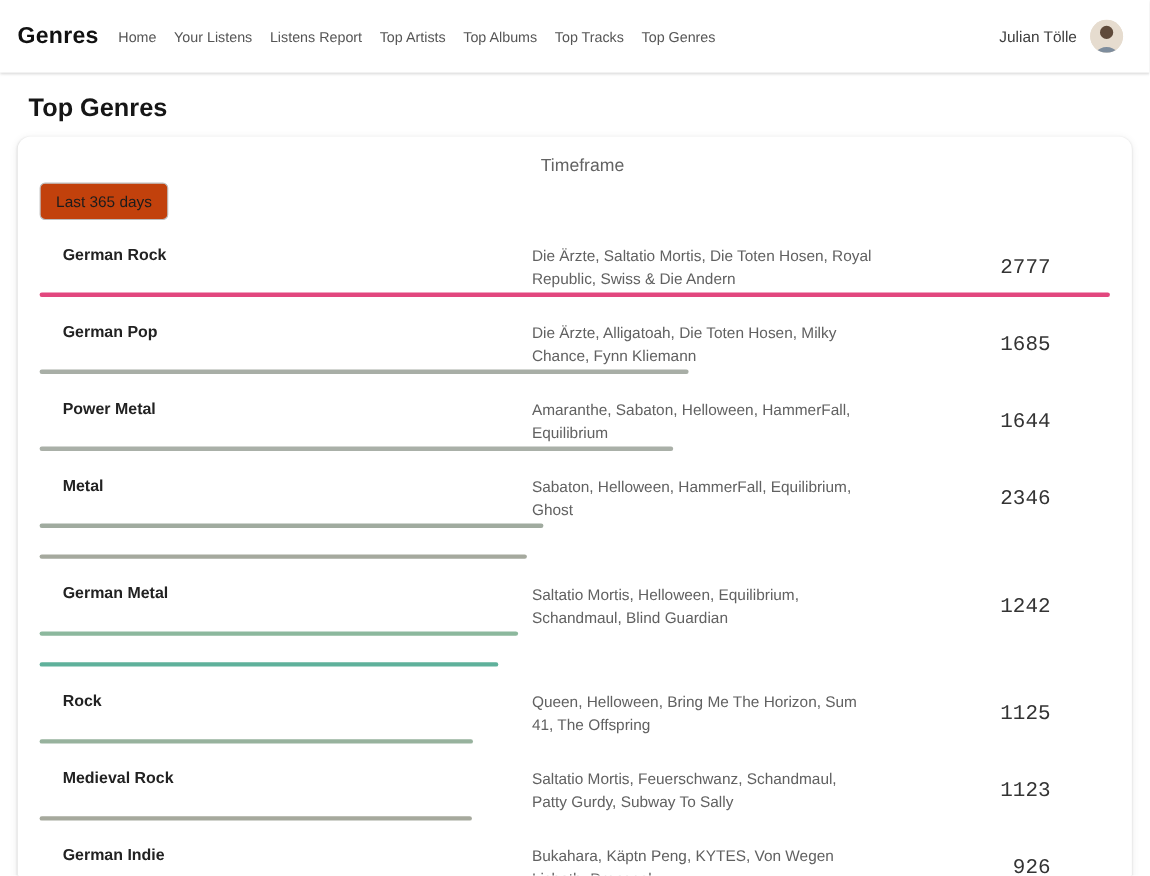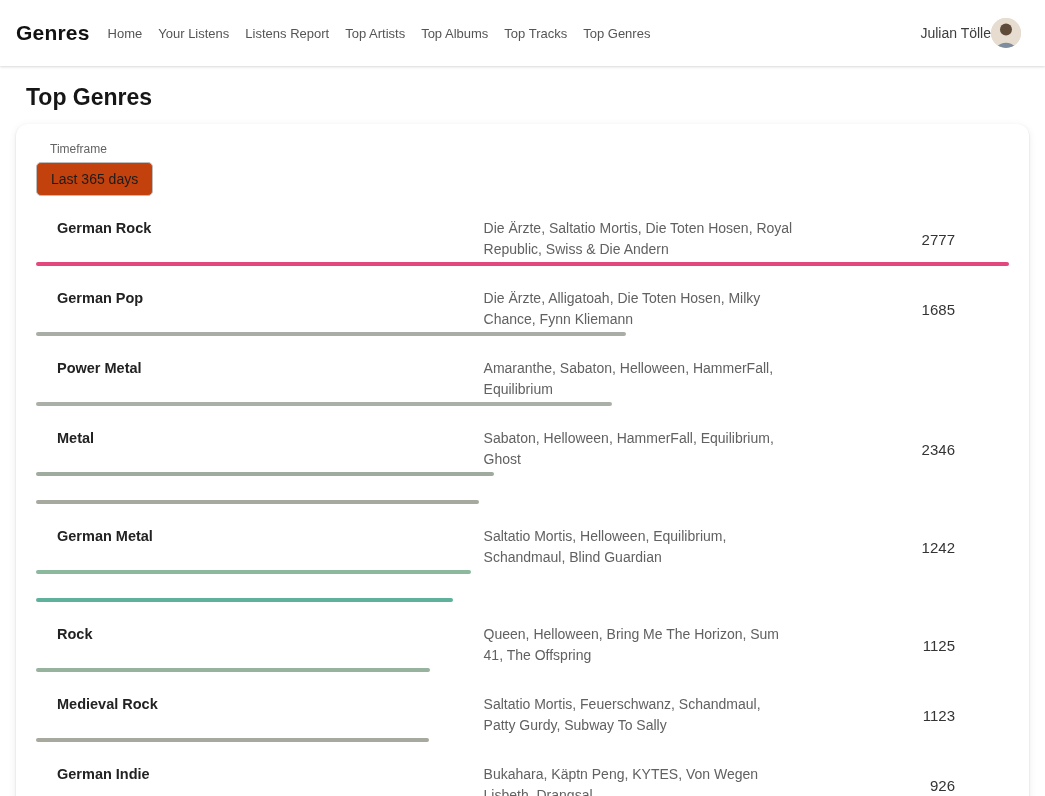--- a/index.html
+++ b/index.html
@@ -34,21 +34,21 @@
     color: #111;
   }
   .nav-links { display: flex; gap: 16px; align-items: center; }
   .nav-link {
     font-size: 13px;
     color: #555;
     text-decoration: none;
     cursor: pointer;
     white-space: nowrap;
   }
-  .user-area { margin-left: auto; display: flex; align-items: center; cursor: pointer; }
+  .user-area { margin-left: auto; display: flex; align-items: center; gap: 12px; cursor: pointer; }
   .user-name { font-size: 14px; color: #3d3d3d; }
   .avatar {
     width: 30px; height: 30px;
     border-radius: 50%;
     overflow: hidden;
     display: inline-flex;
     flex: 0 0 auto;
     background: #e8ded2;
   }
 
@@ -63,23 +63,24 @@
   .card {
     background: #fff;
     border-radius: 12px;
     box-shadow: 0 1px 2px rgba(0,0,0,0.14), 0 2px 8px rgba(0,0,0,0.08);
     padding: 14px 20px 24px;
   }
 
   
   .timeframe-label {
     display: block;
-    font-size: 12px;
+    font-size: 16px;
     color: #636363;
     margin: 4px 0 6px 14px;
+    text-align: center;
   }
   .timeframe-select {
     display: inline-flex;
     align-items: center;
     border: 1px solid #bdbdbd;
     border-radius: 5px;
     padding: 8px 14px;
     font-size: 14px;
     color: #1c1c1c;
     cursor: pointer;
@@ -102,24 +103,25 @@
   .col-artists {
     width: 32%;
     font-size: 14px;
     color: #616161;
     line-height: 21px;
   }
   .col-count {
     width: 22%;
     text-align: right;
     padding-right: 54px;
-    font-size: 15px;
+    font-size: 19px;
     color: #343434;
     align-self: center;
     line-height: 21px;
+    font-family: Liberation Mono, monospace;
   }
   .genre-bar {
     height: 4px;
     border-radius: 2px;
     margin-top: 2px;
     background: #a6aca4;
   }
 </style>
 </head>
 <body>
@@ -174,20 +176,21 @@
       <div class="col-artists">Die Ärzte, Alligatoah, Die Toten Hosen, Milky Chance, Fynn Kliemann</div>
       <div class="col-count">1685</div>
     </div>
     <div class="genre-bar" style="width: 60.68%; background-color: rgb(168, 174, 166);"></div>
   </div>
 
   <div class="genre-row">
     <div class="row-cols">
       <div class="col-genre">Power Metal</div>
       <div class="col-artists">Amaranthe, Sabaton, Helloween, HammerFall, Equilibrium</div>
+      <div class="col-count">1644</div>
     </div>
     <div class="genre-bar" style="width: 59.2%; background-color: rgb(170, 176, 168);"></div>
   </div>
 
   <div class="genre-row">
     <div class="row-cols">
       <div class="col-genre">Metal</div>
       <div class="col-artists">Sabaton, Helloween, HammerFall, Equilibrium, Ghost</div>
       <div class="col-count">2346</div>
     </div>

